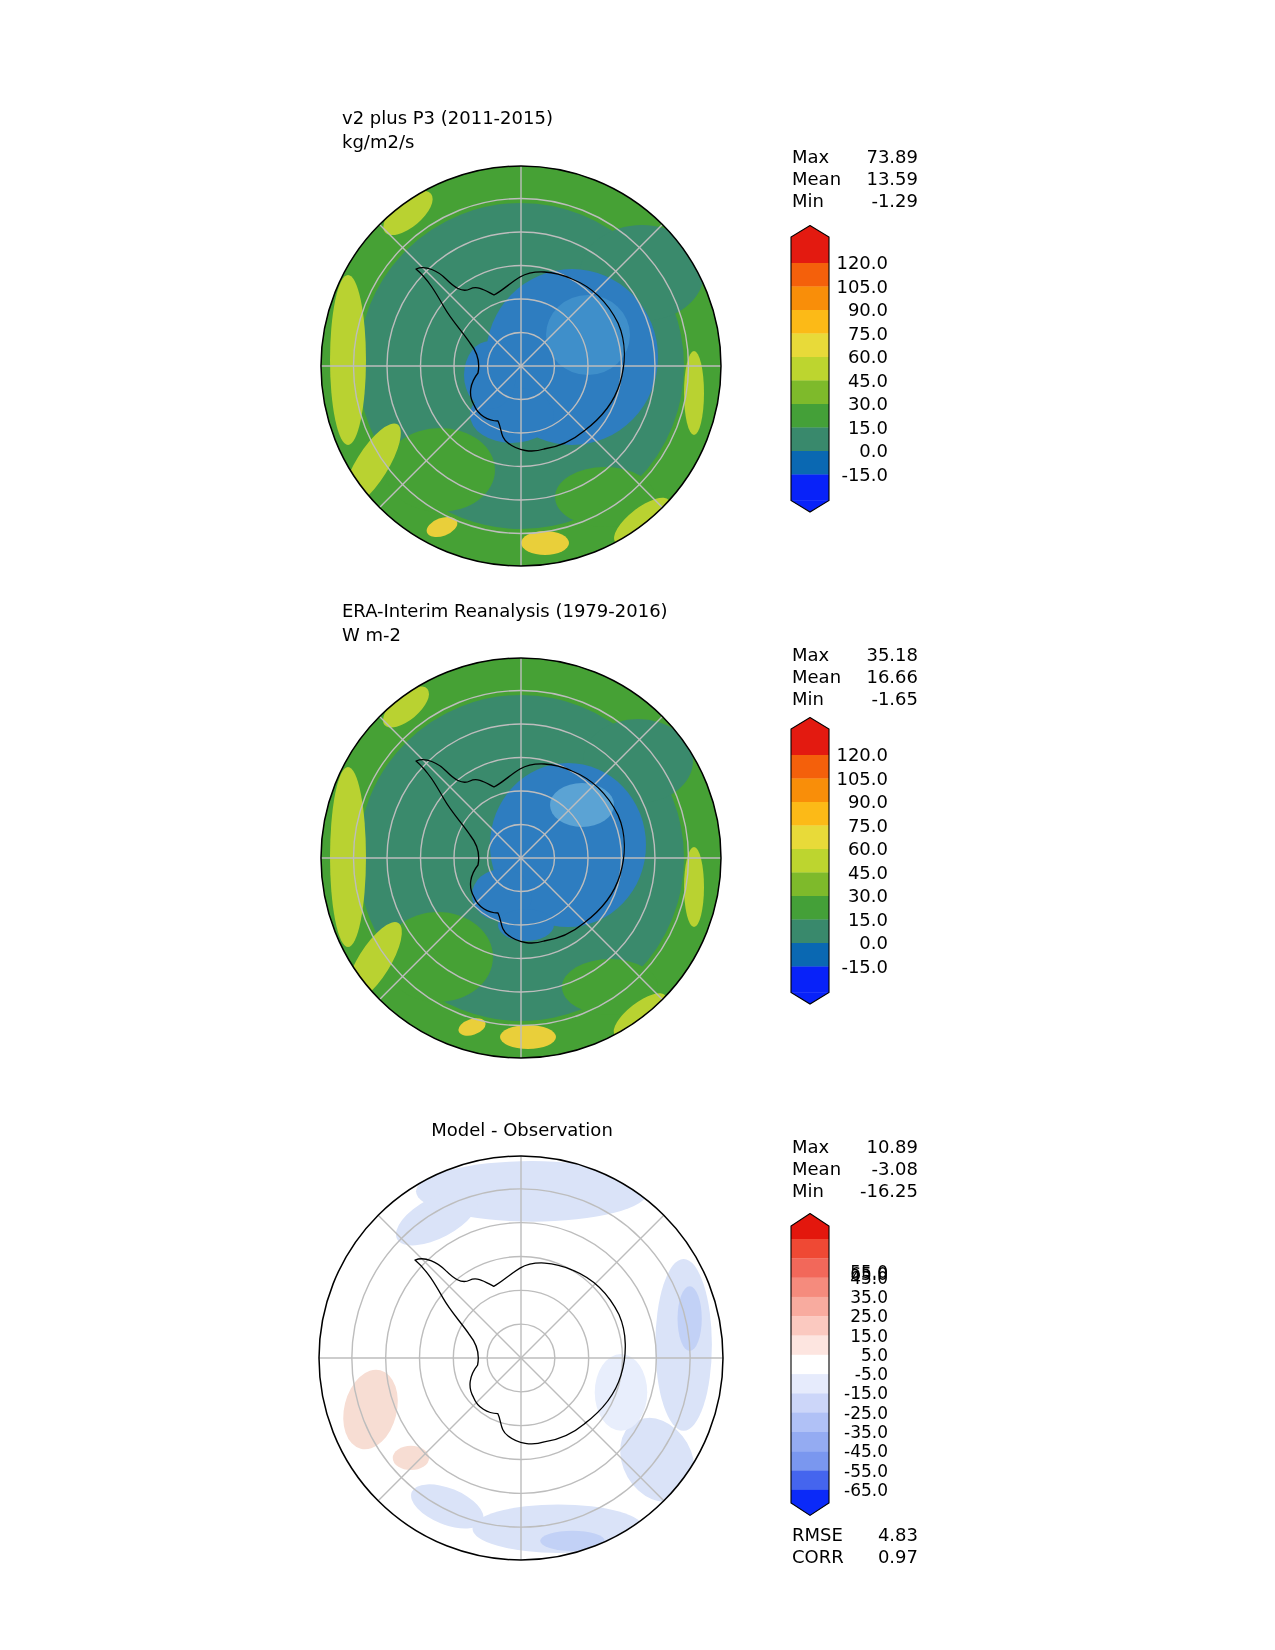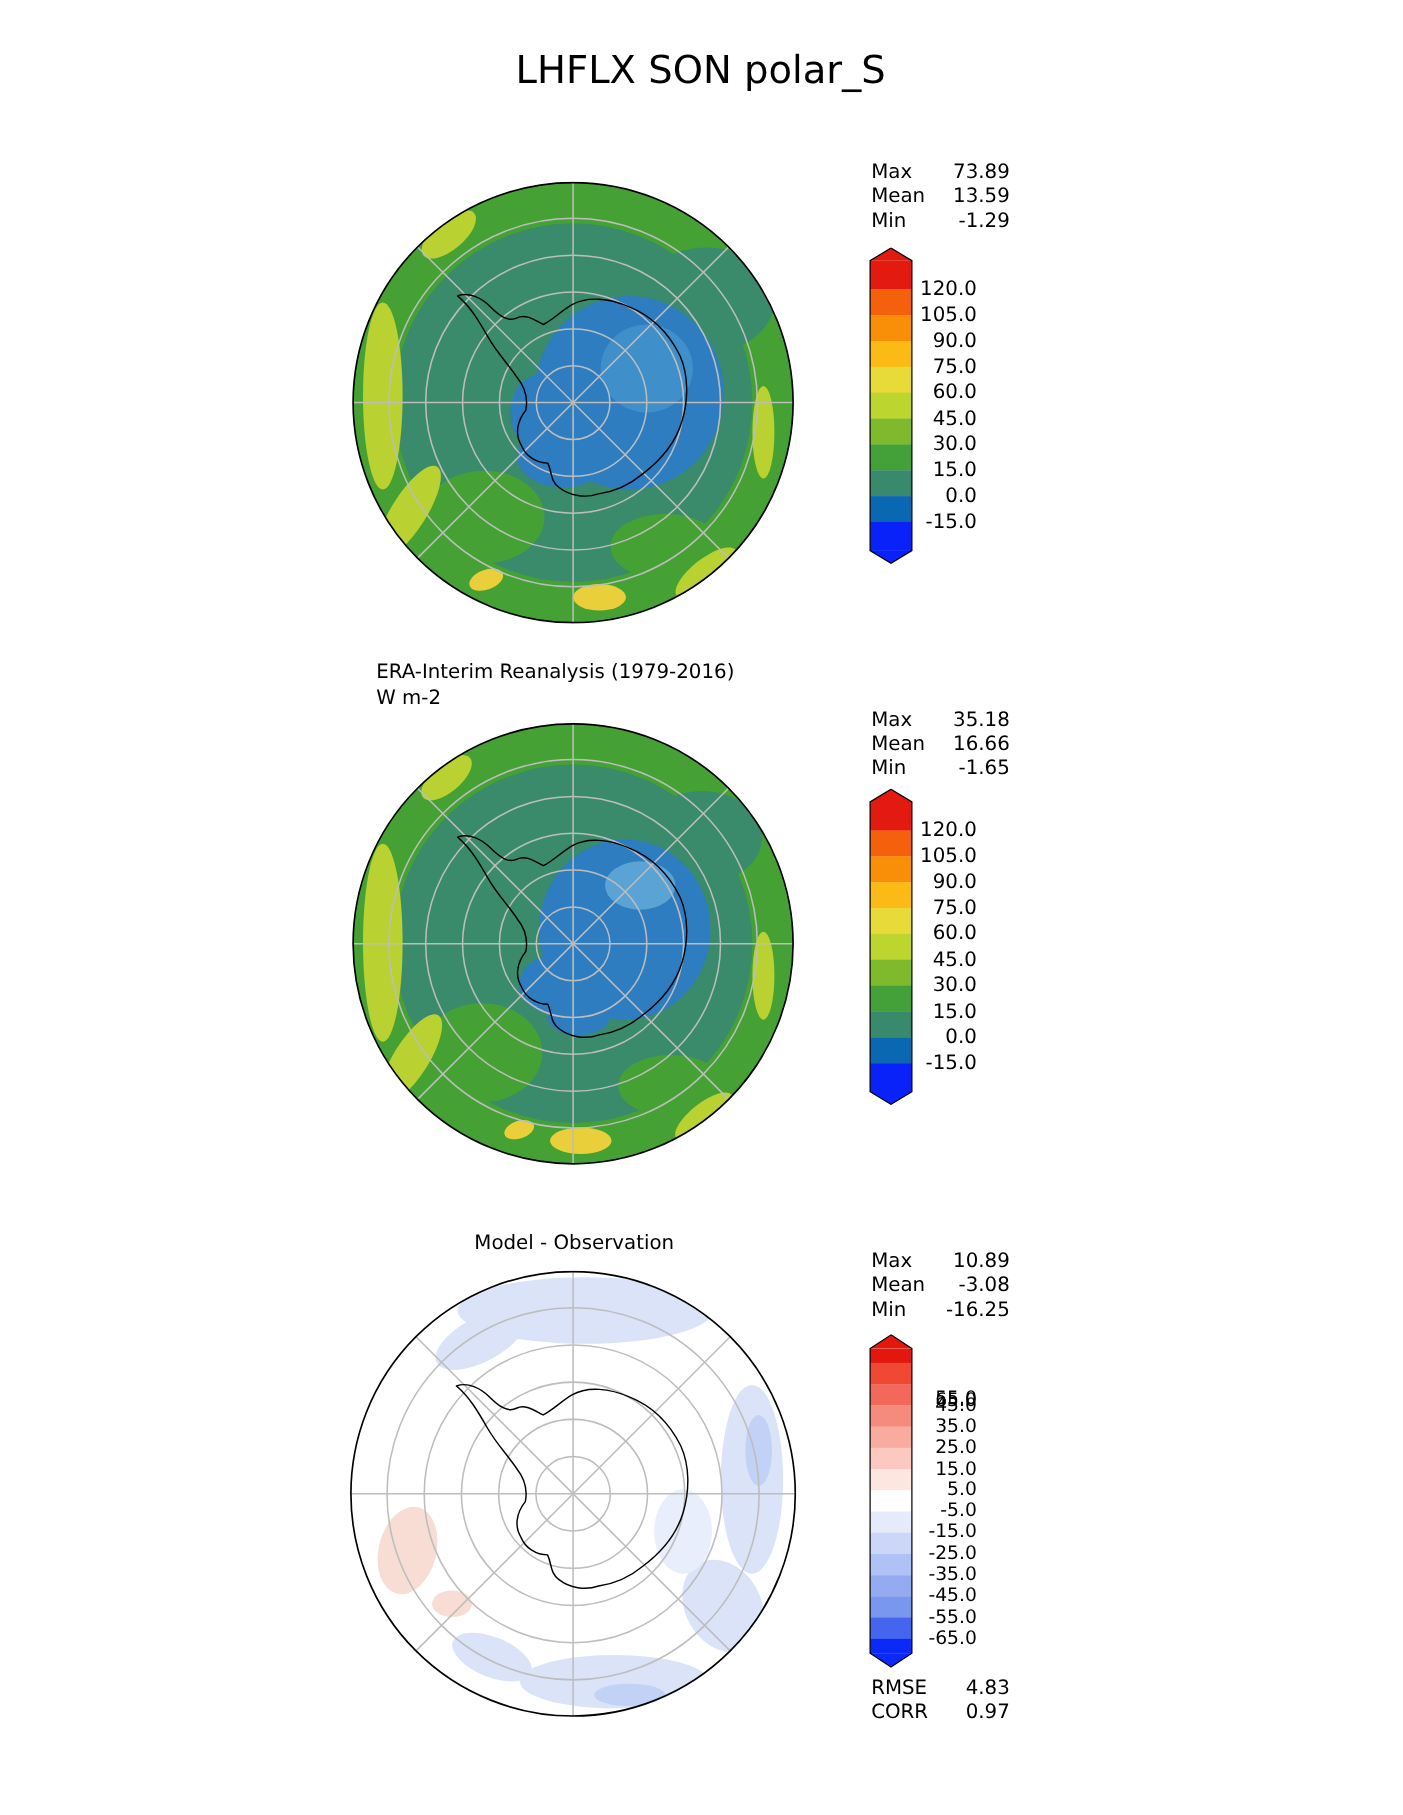--- a/index.html
+++ b/index.html
@@ -44,22 +44,25 @@
       </g>
       <path id="antarctica" d="M96,104 C108,114 116,128 124,142 C132,156 142,166 150,178
         C158,188 160,198 158,208 C150,218 148,230 154,240 C158,250 168,256 178,256
         C182,264 180,272 188,278 C198,286 212,288 224,284 C238,282 252,276 264,266
         C280,254 294,238 300,218 C306,198 306,176 298,158 C288,138 272,122 252,114
         C234,106 214,104 200,112 C190,118 182,126 174,130 C166,126 158,120 150,124
         C142,128 134,122 126,114 C118,106 106,100 96,104 Z"></path>
     </defs>
   </svg>
 
-  <div class="abs fig-title">LHFLX SON polar_S</div>
-
+
+  <div class="abs panel-label" style="top:106px">
+    <div>v2 plus P3 (2011-2015)</div>
+    <div>kg/m2/s</div>
+  </div>
 
   <svg class="map" style="left:320px;top:165px" width="402" height="402" viewBox="0 0 402 402">
     <g clip-path="url(#disc)">
       <rect width="402" height="402" fill="#3a8a6c"></rect>
       <circle cx="201" cy="201" r="183" fill="none" stroke="#46a135" stroke-width="40"></circle>
       <ellipse cx="120" cy="305" rx="55" ry="42" fill="#46a135"></ellipse>
       <ellipse cx="285" cy="332" rx="50" ry="30" fill="#46a135"></ellipse>
       <ellipse cx="322" cy="108" rx="62" ry="48" fill="#3a8a6c"></ellipse>
       <ellipse cx="28" cy="195" rx="18" ry="85" fill="#b9d231"></ellipse>
       <ellipse cx="52" cy="300" rx="16" ry="48" fill="#b9d231" transform="rotate(32 52 300)"></ellipse>

